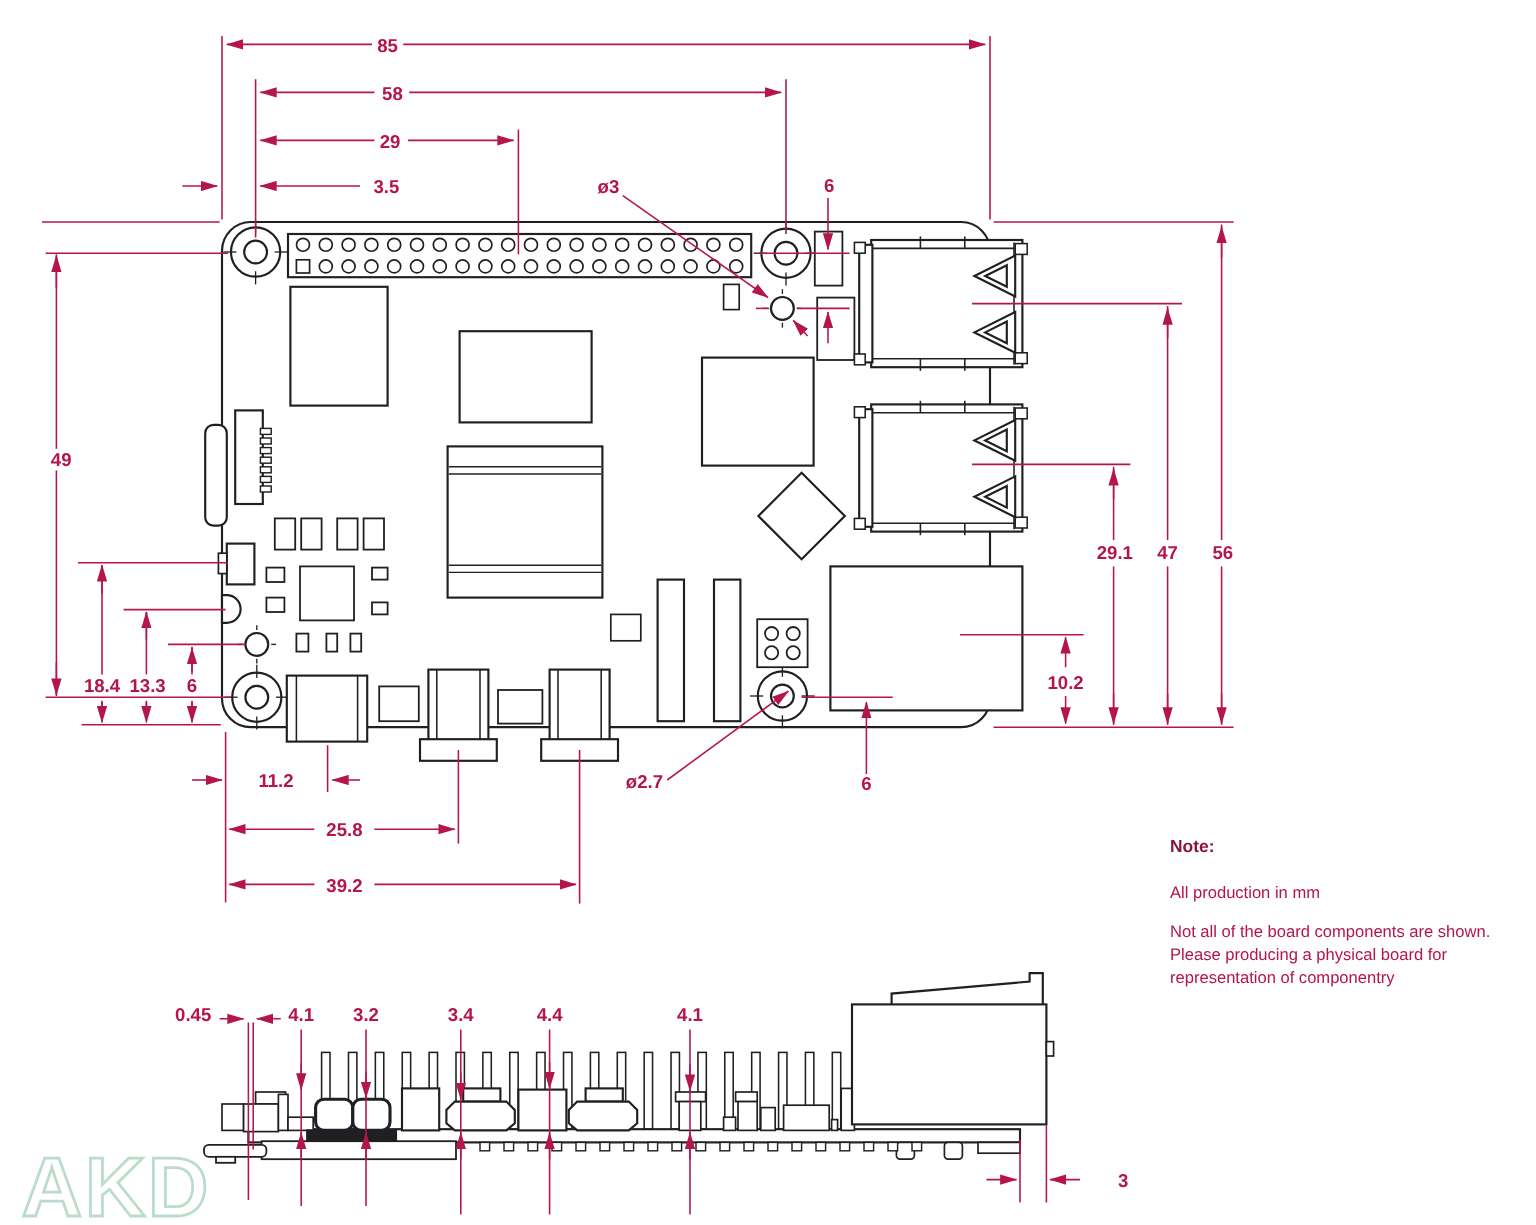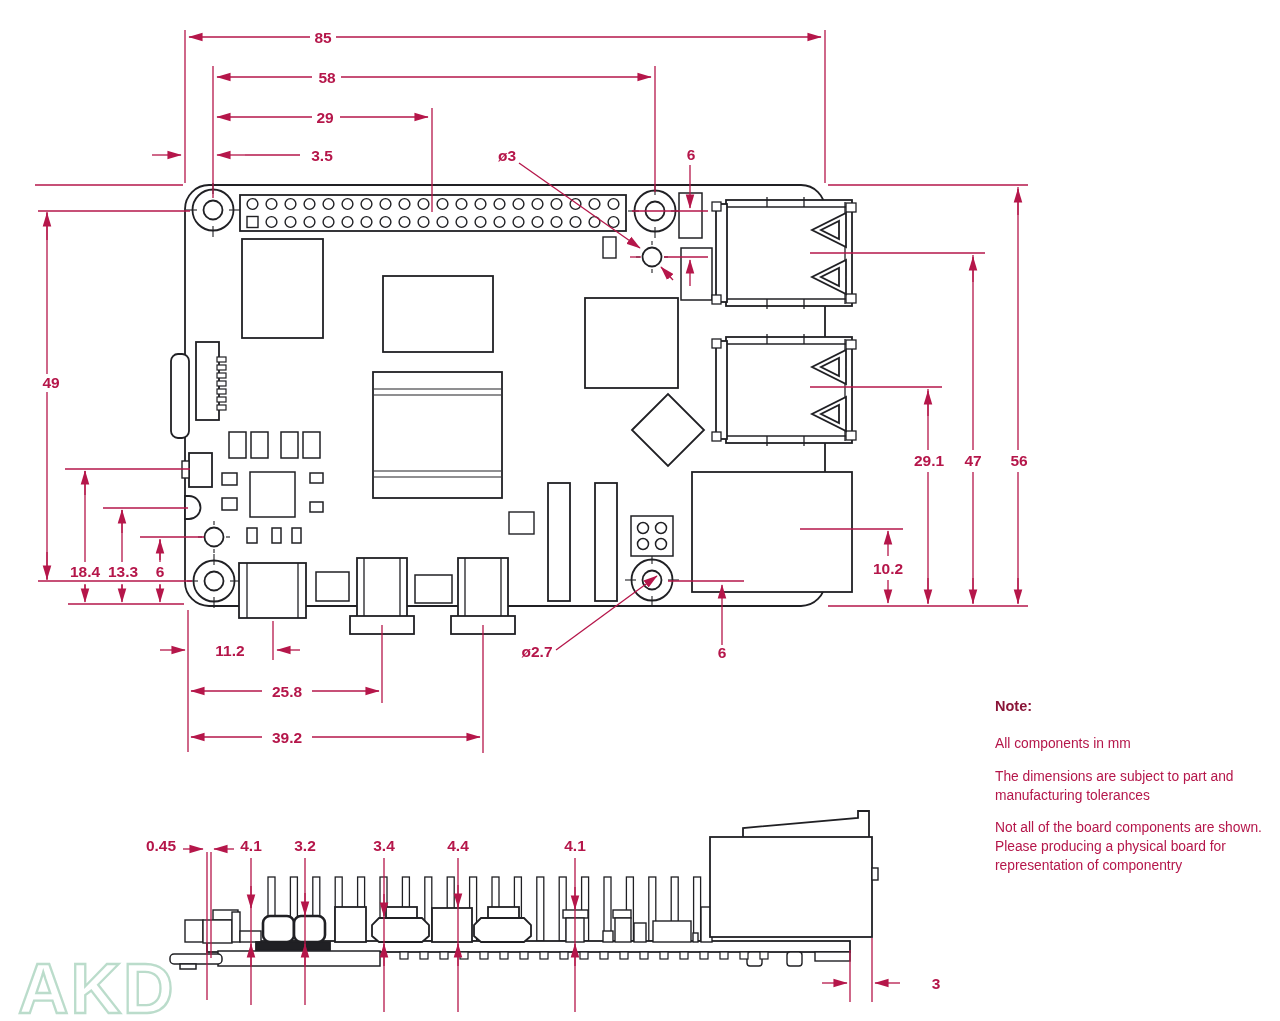--- a/index.html
+++ b/index.html
@@ -4,21 +4,21 @@
 <style>
   html,body{margin:0;padding:0;background:#fff;}
   #page{position:relative;width:1280px;height:1021px;background:#fff;overflow:hidden;
         font-family:"Liberation Sans",sans-serif;}
   svg{position:absolute;left:0;top:0;}
   text.dim{font-family:"Liberation Sans",sans-serif;font-size:15.5px;font-weight:bold;
            fill:#b5164a;text-anchor:middle;}
   #watermark-text{font-family:"Liberation Sans",sans-serif;font-weight:bold;font-size:70px;
            letter-spacing:2px;fill:none;stroke:#b8dbc9;stroke-width:2.3px;opacity:.95;}
   .notes{position:absolute;left:975px;top:697px;width:285px;color:#b5164a;
-         font-size:13.8px;line-height:19px;margin-left:20px;}
+         font-size:13.8px;line-height:19px;}
   .notes .title{font-size:14.5px;font-weight:bold;color:#8a1538;margin:0 0 18px 0;}
   .notes p{margin:0 0 13.5px 0;white-space:pre-line;}
 </style>
 </head>
 <body>
 
 <div id="page">
 
 <svg id="drawing" width="1280" height="1021" viewBox="0 0 1280 1021">
   <defs>
@@ -484,21 +484,19 @@
         <text x="458" y="851" class="dim">4.4</text>
         <text x="575" y="851" class="dim">4.1</text>
         <text x="936" y="989" class="dim">3</text>
       </g>
 
   <text id="watermark-text" x="18" y="1013">AKD</text>
 </svg>
 
 <div class="notes">
   <div class="title">Note:</div>
-  <p>All components in mm</p>
-  <p>The dimensions are subject to part and
-manufacturing tolerances</p>
+  <p>All production in mm</p>
   <p>Not all of the board components are shown.
 Please producing a physical board for
 representation of componentry</p>
 </div>
 
 </div>
 
 </body></html>

